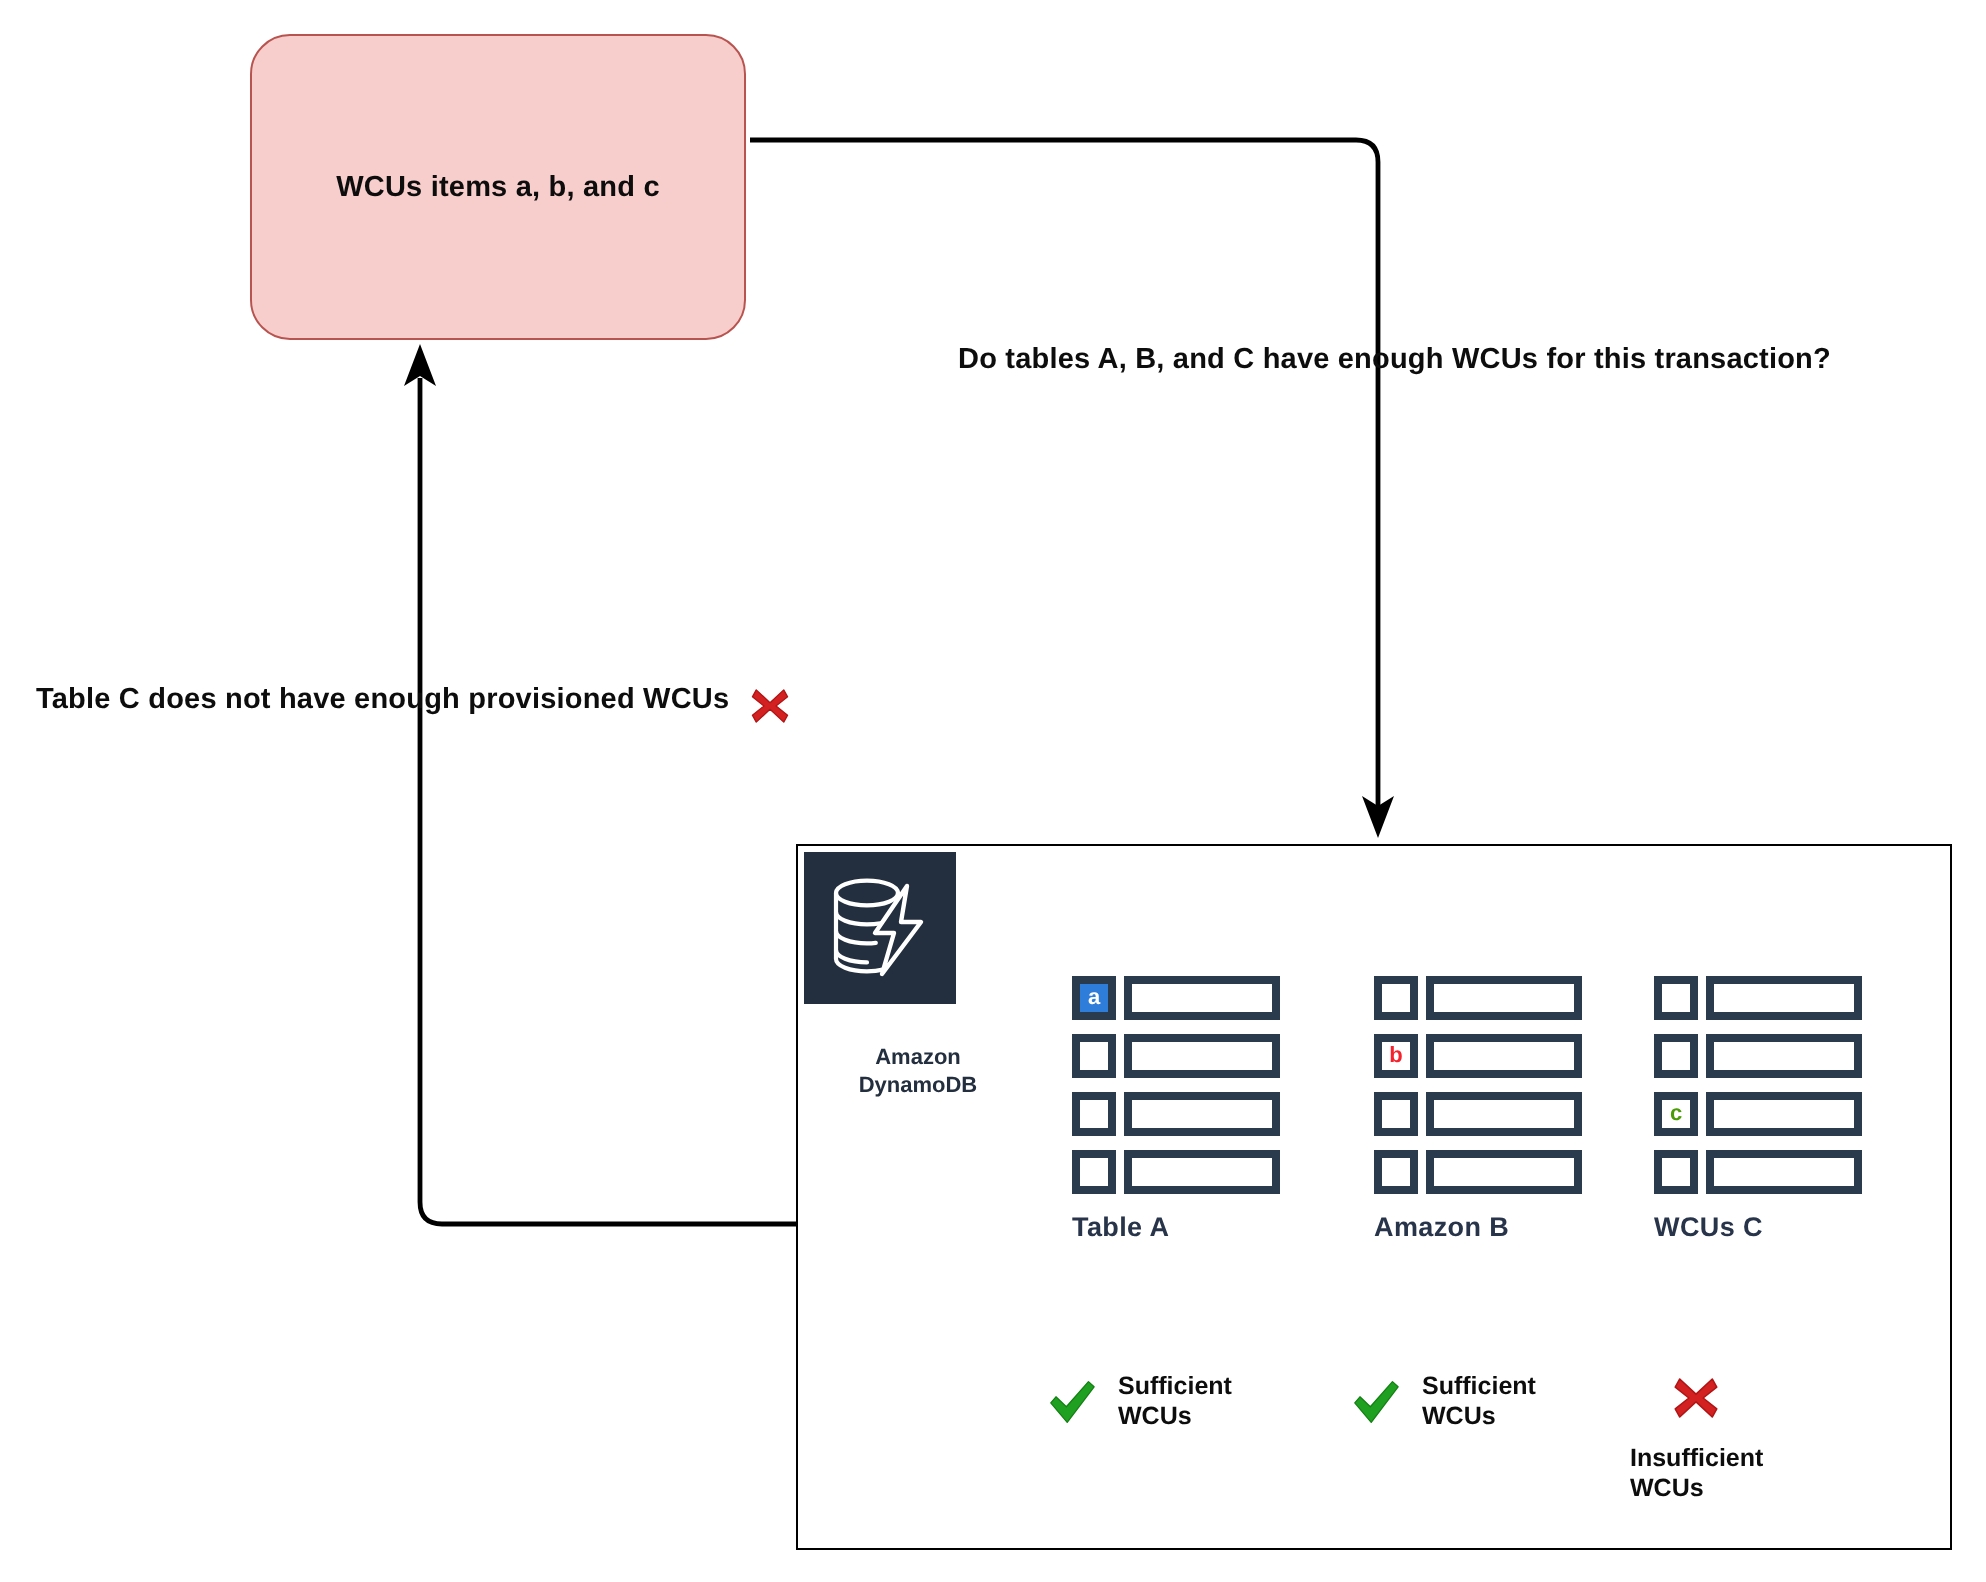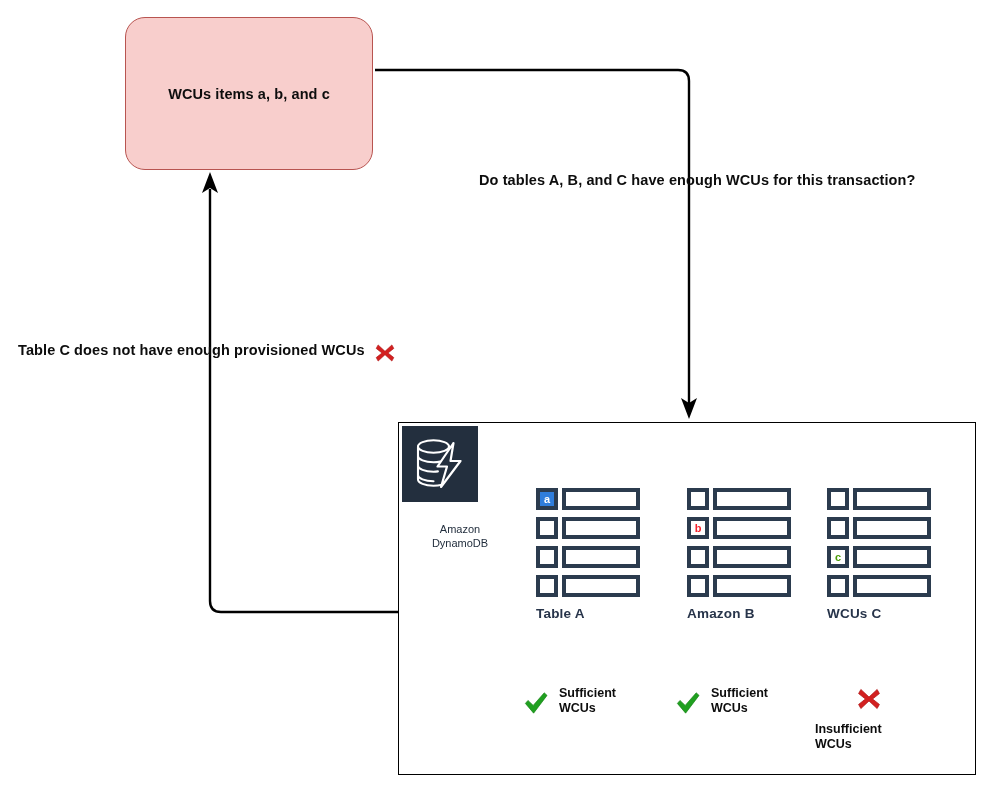--- a/index.html
+++ b/index.html
@@ -75,28 +75,29 @@
 
   
   #dynamo-tile {
     left: 402px;
     top: 426px;
     width: 76px;
     height: 76px;
     background: #232f3e;
   }
   #dynamo-caption {
-    left: 418px;
+    left: 398px;
     top: 523px;
     width: 84px;
     text-align: center;
     font-size: 11px;
-    font-weight: normal;
+    font-weight: bold;
     color: #232f3e;
     line-height: 13.5px;
+    padding-left: 19px;
   }
 
   
   .table-group { position: absolute; }
   .table-rows {
     position: relative;
     width: 104px;
     height: 108px;
   }
   .t-row {
@@ -138,21 +139,21 @@
     font-size: 13.5px;
     font-weight: bold;
     color: #27344a;
     letter-spacing: 0.2px;
   }
 
   
   .status-item {
     position: absolute;
     display: flex;
-    align-items: flex-end;
+    align-items: center;
     gap: 10px;
   }
   .status-mark { width: 26px; height: 26px; flex: 0 0 26px; }
   .status-text {
     font-size: 12.5px;
     font-weight: bold;
     color: #0d0d0d;
     line-height: 15px;
     white-space: pre-line;
   }

